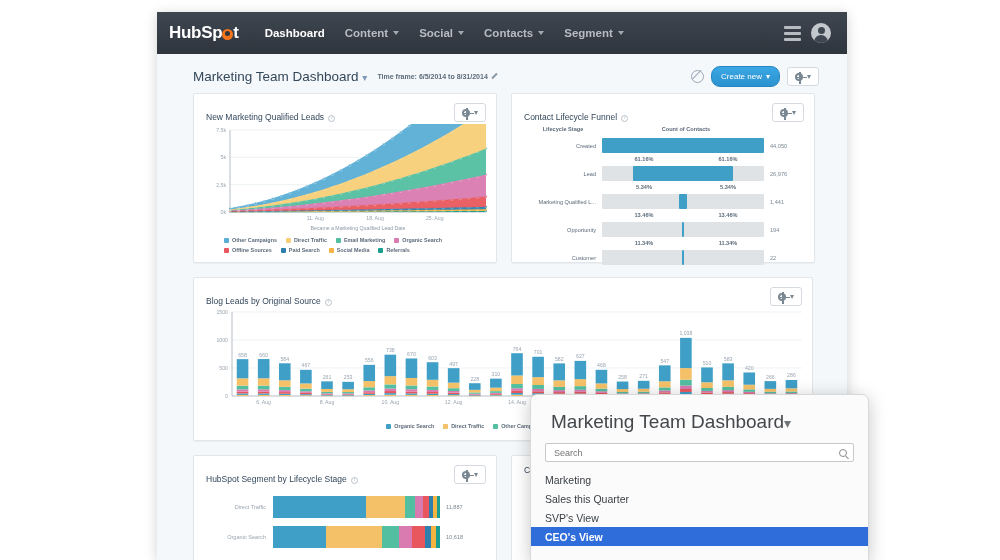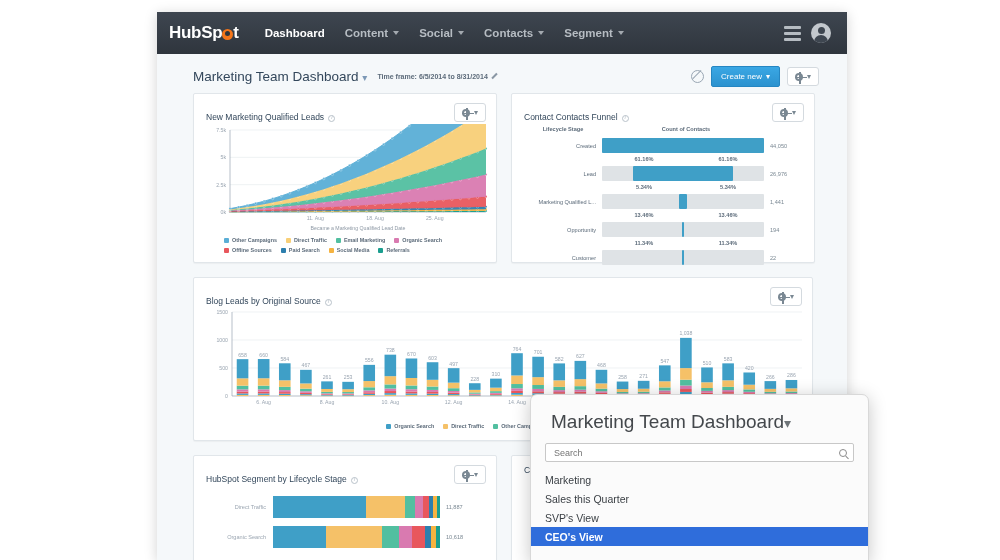--- a/index.html
+++ b/index.html
@@ -53,21 +53,21 @@
   .dash-title{font-size:13.5px;color:#33475b;white-space:nowrap;}
   .dash-title .c{font-size:10px;color:#7c98b6;}
   .timeframe{font-size:7px;color:#5c6b7a;font-weight:bold;margin-left:10px;white-space:nowrap;display:flex;align-items:center;gap:3px;}
   .pencil{display:inline-block;width:7px;height:7px;position:relative;}
   .pencil::before{content:"";position:absolute;left:0;top:2px;width:7px;height:2px;background:#8a97a4;transform:rotate(-45deg);}
   .tb-right{margin-left:auto;display:flex;align-items:center;gap:7px;padding-right:14px;}
   .ban-icon{width:11px;height:11px;border-radius:50%;border:1.4px solid #9aa7b4;position:relative;}
   .ban-icon::after{content:"";position:absolute;left:-1px;top:3.4px;width:12px;height:1.4px;background:#9aa7b4;transform:rotate(-45deg);}
   .btn-primary{
     background:#2d9cdb;background:linear-gradient(#3aa7e4,#2b92cf);
-    color:#fff;font-size:8px;padding:5px 9px;border-radius:2px;
+    color:#fff;font-size:8px;padding:5px 9px;border-radius:9px;
     display:flex;align-items:center;gap:4px;white-space:nowrap;border:1px solid #2586c2;
   }
   .btn-ghost{
     background:#fff;border:1px solid #d4dadf;border-radius:3px;
     padding:4px 7px;display:flex;align-items:center;gap:4px;color:#7a8893;font-size:8px;
   }
   .gear{display:inline-block;width:8px;height:8px;border-radius:50%;border:2px solid #7a8893;position:relative;box-sizing:border-box;}
   .gear::before{content:"";position:absolute;left:2.4px;top:-2.2px;width:1.6px;height:12px;background:#7a8893;}
   .gear::after{content:"";position:absolute;left:-2.2px;top:2.4px;width:12px;height:1.6px;background:#7a8893;}
 
@@ -541,21 +541,21 @@
               </div>
               <div class="lg">
                 <span class="sw" style="background:#1a9e8f"></span>
                 <span>Referrals</span>
               </div>
             </div>
         </div>
 
         <div class="card" style="width:302px;height:168px;">
           <div class="card-head">
-            <span class="card-title">Contact Contacts Funnel</span>
+            <span class="card-title">Contact Lifecycle Funnel</span>
             <i class="info-icon"></i>
             <div class="card-gear btn-ghost">
               <i class="gear"></i>
               <span>▾</span>
             </div>
           </div>
           <div class="funnel-head">
             <div class="fh1">Lifecycle Stage</div>
             <div class="fh2">Count of Contacts</div>
             <div style="width:34px"></div>

